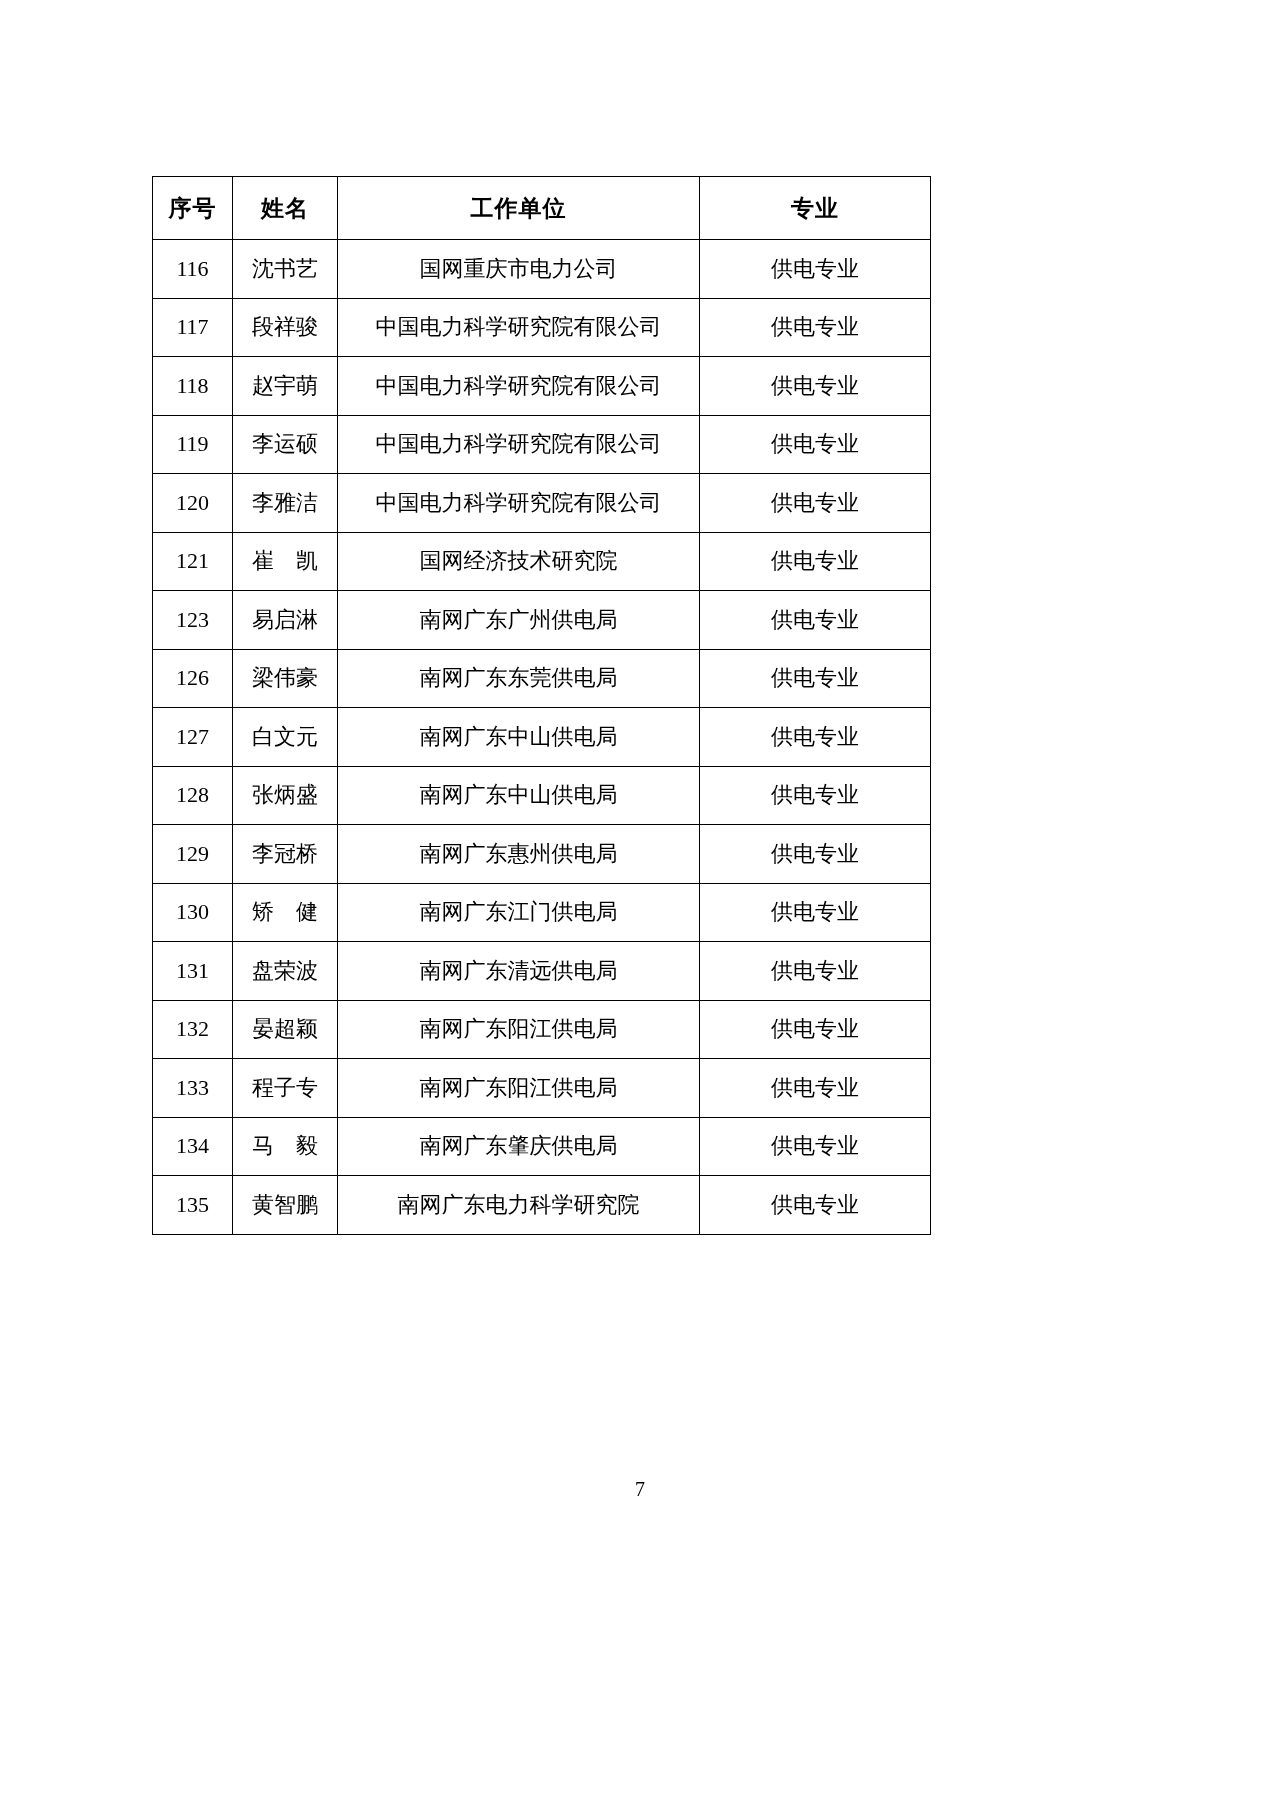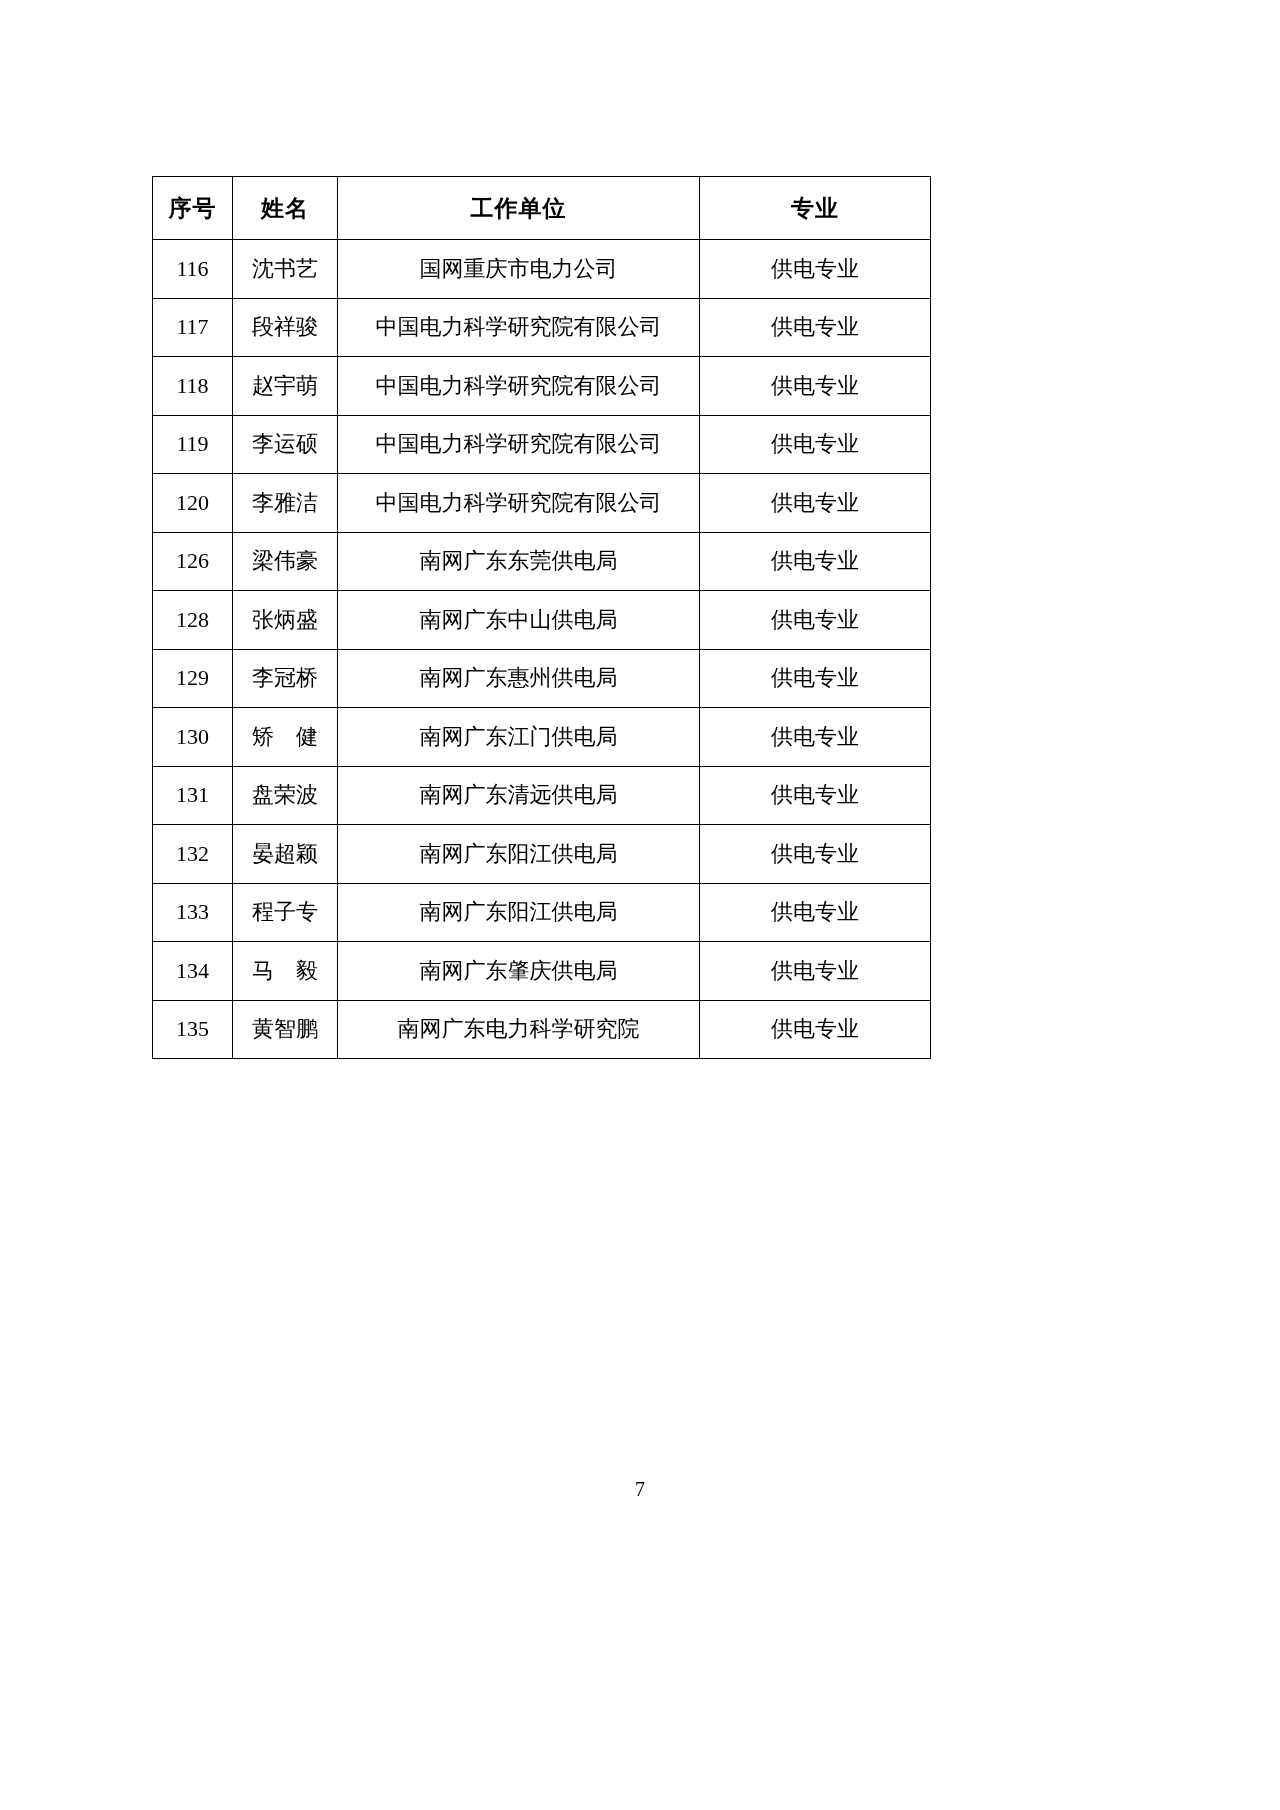--- a/index.html
+++ b/index.html
@@ -113,26 +113,44 @@
           <td class="cell-org">中国电力科学研究院有限公司</td>
           <td class="cell-major">供电专业</td>
         </tr>
         <tr>
           <td class="cell-idx">120</td>
           <td class="cell-name">李雅洁</td>
           <td class="cell-org">中国电力科学研究院有限公司</td>
           <td class="cell-major">供电专业</td>
         </tr>
         <tr>
+          <td class="cell-idx">121</td>
+          <td class="cell-name">崔　凯</td>
+          <td class="cell-org">国网经济技术研究院</td>
+          <td class="cell-major">供电专业</td>
+        </tr>
+        <tr>
+          <td class="cell-idx">123</td>
+          <td class="cell-name">易启淋</td>
+          <td class="cell-org">南网广东广州供电局</td>
+          <td class="cell-major">供电专业</td>
+        </tr>
+        <tr>
           <td class="cell-idx">126</td>
           <td class="cell-name">梁伟豪</td>
           <td class="cell-org">南网广东东莞供电局</td>
           <td class="cell-major">供电专业</td>
         </tr>
         <tr>
+          <td class="cell-idx">127</td>
+          <td class="cell-name">白文元</td>
+          <td class="cell-org">南网广东中山供电局</td>
+          <td class="cell-major">供电专业</td>
+        </tr>
+        <tr>
           <td class="cell-idx">128</td>
           <td class="cell-name">张炳盛</td>
           <td class="cell-org">南网广东中山供电局</td>
           <td class="cell-major">供电专业</td>
         </tr>
         <tr>
           <td class="cell-idx">129</td>
           <td class="cell-name">李冠桥</td>
           <td class="cell-org">南网广东惠州供电局</td>
           <td class="cell-major">供电专业</td>

